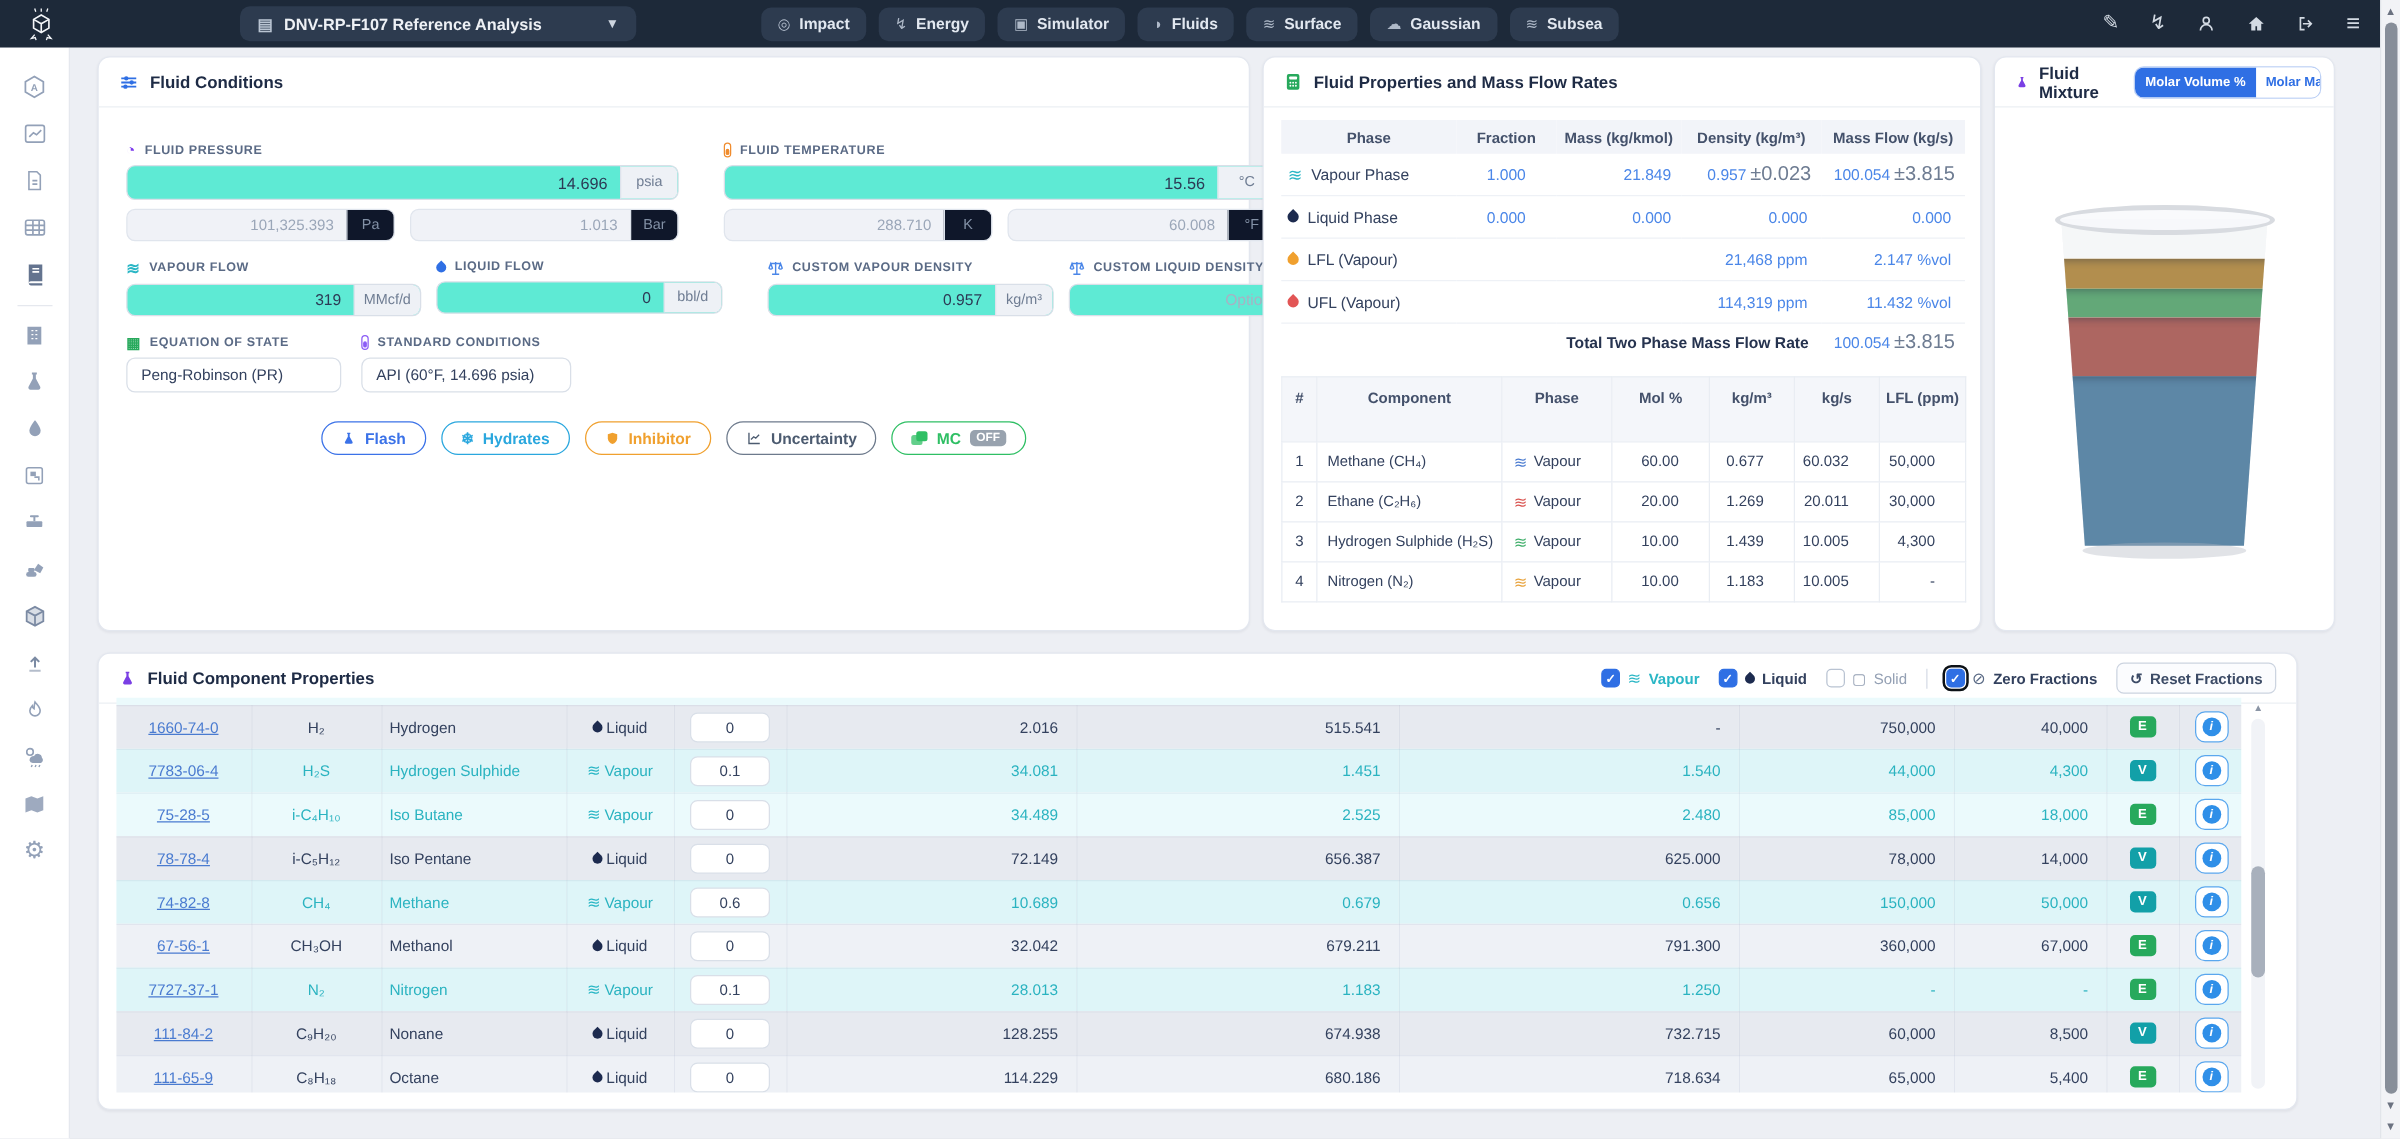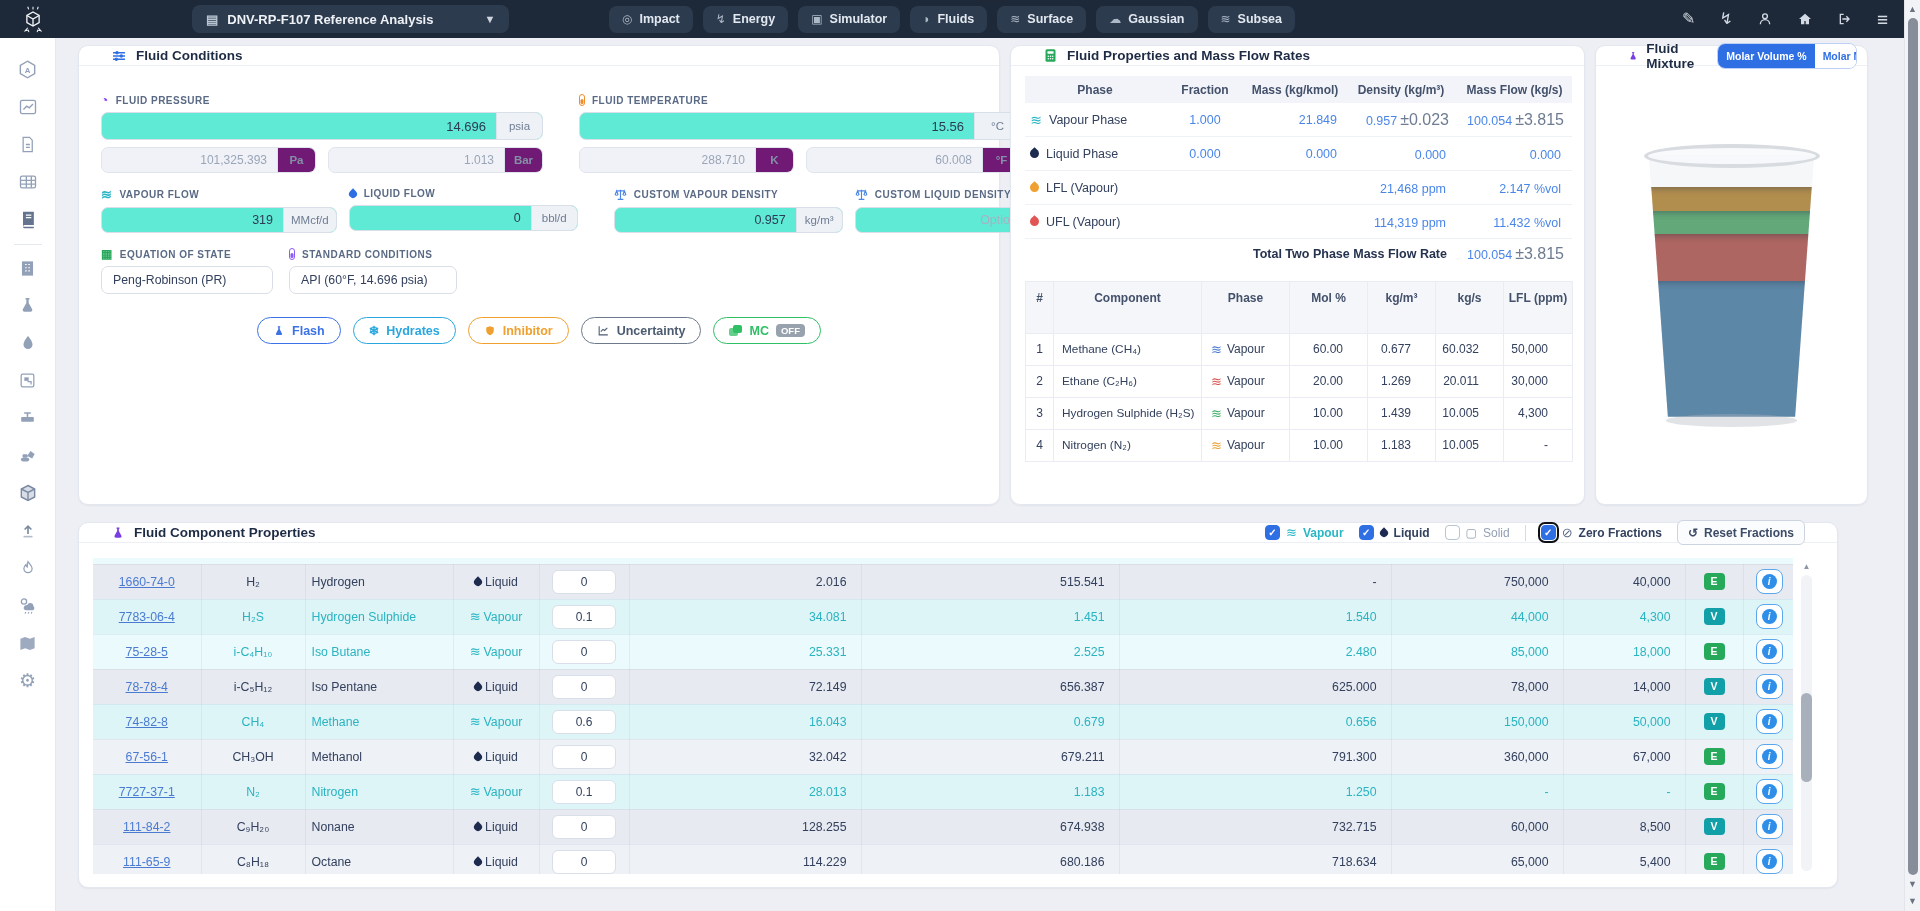--- a/index.html
+++ b/index.html
@@ -25,21 +25,21 @@
   .side-item svg{display:block;}
   .side-div{width:28px;height:1px;background:#e5e8ee;margin:5px 0;}
   .gear-glyph{font-size:19px;color:#93a1b8;line-height:1;}
 
   
   .panel{position:absolute;background:#fff;border:1px solid #e3e7ef;border-radius:10px;box-shadow:0 1px 2px rgba(16,24,40,.05);}
   .p-conditions{left:78px;top:45px;width:922px;height:460px;}
   .p-props{left:1010px;top:45px;width:575px;height:460px;}
   .p-mixture{left:1595px;top:45px;width:273px;height:460px;}
   .p-components{left:78px;top:522px;width:1760px;height:366px;}
-  .panel-h{height:20px;display:flex;align-items:center;gap:9px;padding:0 32px;border-bottom:1px solid #eceff4;}
+  .panel-h{height:40px;display:flex;align-items:center;gap:9px;padding:0 16px;border-bottom:1px solid #eceff4;}
   .panel-title{font-size:13.5px;font-weight:bold;color:#1e2b45;}
 
   
   .fc-body{padding:13px 22px 0;}
   .sfc{border:1px solid #dfe4ec;border-radius:9px;padding:8px 10px 10px;}
   .sfc-lb{display:flex;align-items:center;gap:7px;font-size:10px;font-weight:bold;letter-spacing:.6px;color:#5a6a85;margin-bottom:7px;}
   .db-ic{display:inline-flex;flex-direction:column;gap:1.5px;}
   .db-ic i{width:11px;height:3px;border-radius:2px;background:#12a0a8;}
   .sfc-row{display:flex;gap:8px;}
   .sfc-input{flex:1;height:28px;border:1px solid #d9dfe8;border-radius:7px;padding:0 10px;font:12.5px "Liberation Sans",sans-serif;color:#33415e;outline:none;}
@@ -58,21 +58,21 @@
   .thermo.purple::after{background:#8b5cf6;}
 
   .fields2{margin-top:15px;display:grid;grid-template-columns:1fr 1fr;column-gap:36px;}
   .inp{display:flex;align-items:stretch;border:1px solid #d9dfe8;border-radius:7px;overflow:hidden;background:#5eead4;}
   .inp.main{height:28px;}
   .iv{flex:1;min-width:0;border:0;outline:none;text-align:right;padding:0 10px;font:13px "Liberation Sans",sans-serif;color:#2c3a55;background:transparent;}
   .unit{display:flex;align-items:center;justify-content:center;background:#eef1f6;border-left:1px solid #dde3ec;min-width:46px;padding:0 7px;font-size:11.5px;color:#6f7d93;}
   .subs{margin-top:7px;display:flex;gap:12px;}
   .inp.sub{flex:1;height:26px;background:#f0f2f7;border-color:#e0e5ed;}
   .inp.sub .iv{color:#9aa6b8;font-size:12px;}
-  .inp.sub .unit{background:#701a75;min-width:38px;color:#8391a6;font-weight:bold;}
+  .inp.sub .unit{background:#0f172a;min-width:38px;color:#8391a6;}
   .row2{margin-top:15px;display:grid;grid-template-columns:1fr 1fr;column-gap:36px;}
   .half2{display:grid;grid-template-columns:1fr 1fr;column-gap:12px;}
   .inp.flow{height:26px;}
   .inp.flow .iv{font-size:12.5px;}
   .iv::placeholder{color:#a7b2c3;}
   .row3{margin-top:15px;display:flex;gap:16px;}
   .selbox{height:28px;border:1px solid #d9dfe8;border-radius:7px;display:flex;align-items:center;padding:0 11px;font-size:12.3px;color:#33415e;background:#fff;cursor:pointer;}
   .actions-row{margin-top:23px;display:flex;justify-content:center;gap:12px;}
   .act-btn{height:27px;border-radius:14px;border:1.5px solid;display:flex;align-items:center;gap:7px;padding:0 15px;font-size:12.5px;font-weight:bold;background:#fff;font-family:inherit;cursor:pointer;}
   .act-flash{border-color:#3b72e8;color:#3b72e8;}
@@ -844,21 +844,21 @@
 
             <tr class="r-cyan-b ph-vapour">
               <td class="c-cas"><a>75-28-5</a></td>
               <td class="c-form">i-C₄H₁₀</td>
               <td class="c-name">Iso Butane</td>
               <td class="c-ph"><span class="ph-wrap">
                   <span class="vap">≋</span>
                   <span class="ph-txt">Vapour</span>
                 </span></td>
               <td class="c-frac"><input class="frac" value="0" style=""></td>
-              <td class="rnum">25.331</td>
+              <td class="rnum">34.489</td>
               <td class="rnum">2.525</td>
               <td class="rnum">2.480</td>
               <td class="rnum">85,000</td>
               <td class="rnum">18,000</td>
               <td class="c-badge"><span class="badge e">E</span></td>
               <td class="c-info"><button class="info-btn">
                   <span class="info-i">i</span>
                 </button></td>
             </tr>
 
@@ -884,21 +884,21 @@
 
             <tr class="r-cyan-a ph-vapour">
               <td class="c-cas"><a>74-82-8</a></td>
               <td class="c-form">CH₄</td>
               <td class="c-name">Methane</td>
               <td class="c-ph"><span class="ph-wrap">
                   <span class="vap">≋</span>
                   <span class="ph-txt">Vapour</span>
                 </span></td>
               <td class="c-frac"><input class="frac" value="0.6" style=""></td>
-              <td class="rnum">16.043</td>
+              <td class="rnum">10.689</td>
               <td class="rnum">0.679</td>
               <td class="rnum">0.656</td>
               <td class="rnum">150,000</td>
               <td class="rnum">50,000</td>
               <td class="c-badge"><span class="badge v">V</span></td>
               <td class="c-info"><button class="info-btn">
                   <span class="info-i">i</span>
                 </button></td>
             </tr>
 

